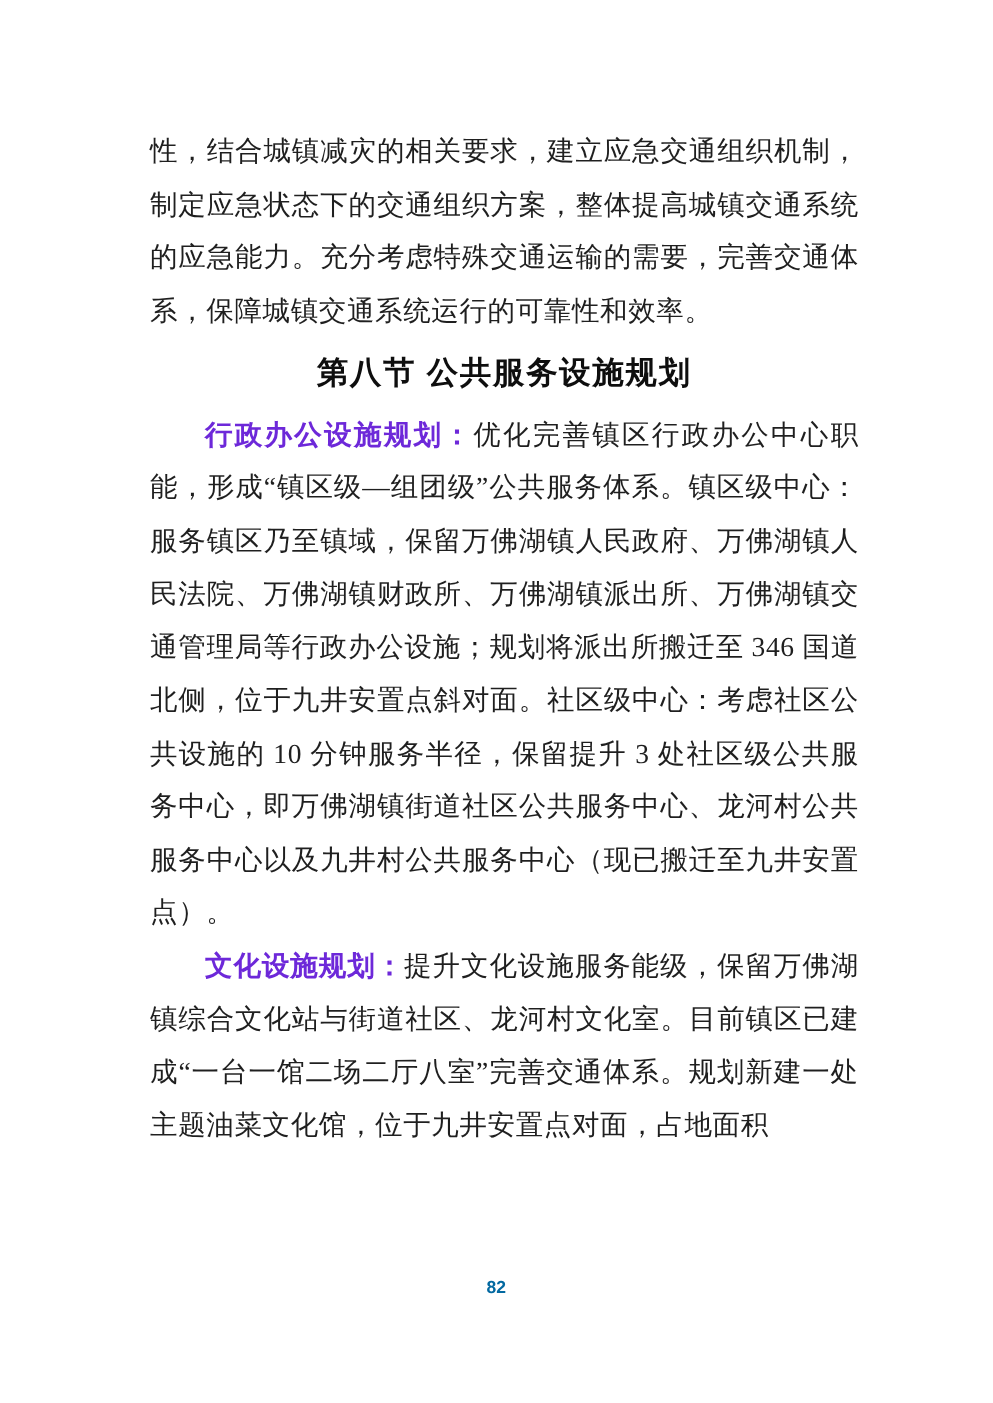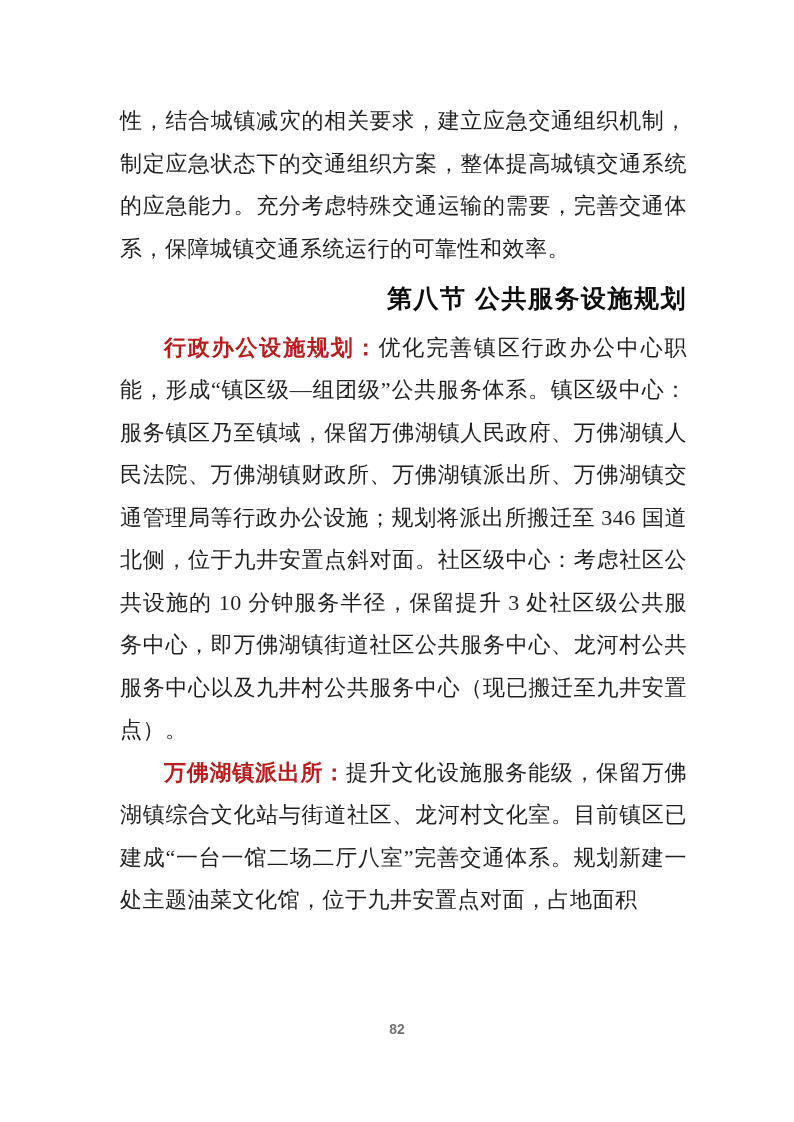--- a/index.html
+++ b/index.html
@@ -30,55 +30,55 @@
     text-align: justify;
     text-justify: inter-ideograph;
     text-indent: 2em;
     color: #1f1f1f;
   }
   .body-para.continuation {
     text-indent: 0;
   }
   .lead-bold {
     font-weight: bold;
-    color: #b91c1c;
+    color: #6d28d9;
   }
   .section-heading {
     margin: 7px 0 7px 0;
     font-family: "Liberation Sans", "DejaVu Sans", sans-serif;
     font-size: 25px;
     font-weight: bold;
     line-height: 42.5px;
-    text-align: right;
+    text-align: center;
     letter-spacing: 1.5px;
     color: #0e0e0e;
   }
   .page-footer {
     position: absolute;
     left: 0;
     top: 1021px;
     width: 794px;
     text-align: center;
     font-family: "Liberation Sans", "DejaVu Sans", sans-serif;
     font-size: 14px;
     font-weight: bold;
-    color: #737373;
+    color: #0369a1;
   }
 </style>
 </head>
 <body>
 
 <div class="page">
   <div class="content">
 
     <p class="body-para continuation">性，结合城镇减灾的相关要求，建立应急交通组织机制，制定应急状态下的交通组织方案，整体提高城镇交通系统的应急能力。充分考虑特殊交通运输的需要，完善交通体系，保障城镇交通系统运行的可靠性和效率。</p>
 
     <h2 class="section-heading">第八节 公共服务设施规划</h2>
 
 
     <p class="body-para"><span class="lead-bold">行政办公设施规划：</span><span>优化完善镇区行政办公中心职能，形成“镇区级—组团级”公共服务体系。镇区级中心：服务镇区乃至镇域，保留万佛湖镇人民政府、万佛湖镇人民法院、万佛湖镇财政所、万佛湖镇派出所、万佛湖镇交通管理局等行政办公设施；规划将派出所搬迁至 346 国道北侧，位于九井安置点斜对面。社区级中心：考虑社区公共设施的 10 分钟服务半径，保留提升 3 处社区级公共服务中心，即万佛湖镇街道社区公共服务中心、龙河村公共服务中心以及九井村公共服务中心（现已搬迁至九井安置点）。</span></p>
 
-    <p class="body-para"><span class="lead-bold">万佛湖镇派出所：</span><span>提升文化设施服务能级，保留万佛湖镇综合文化站与街道社区、龙河村文化室。目前镇区已建成“一台一馆二场二厅八室”完善交通体系。规划新建一处主题油菜文化馆，位于九井安置点对面，占地面积</span></p>
+    <p class="body-para"><span class="lead-bold">文化设施规划：</span><span>提升文化设施服务能级，保留万佛湖镇综合文化站与街道社区、龙河村文化室。目前镇区已建成“一台一馆二场二厅八室”完善交通体系。规划新建一处主题油菜文化馆，位于九井安置点对面，占地面积</span></p>
 
   </div>
 
   <div class="page-footer">82</div>
 </div>
 
 </body></html>

